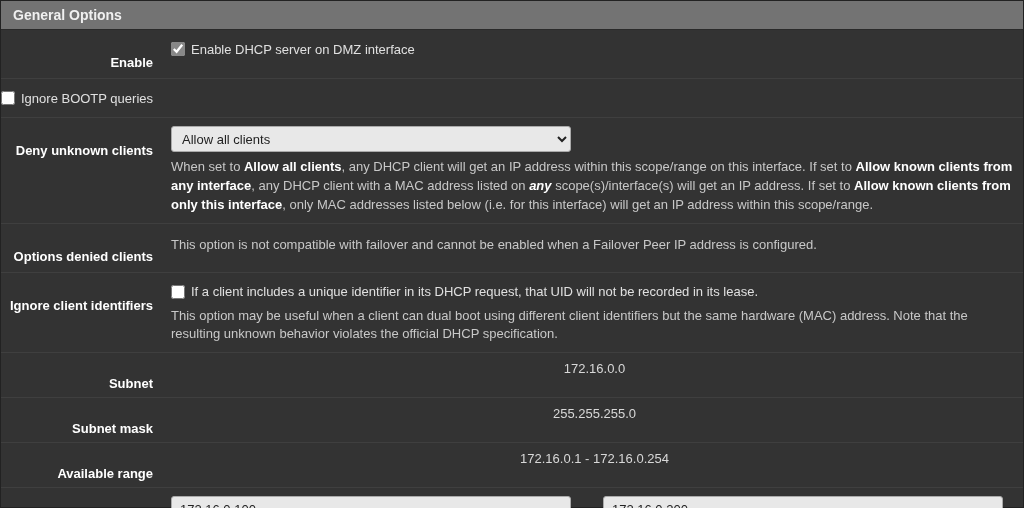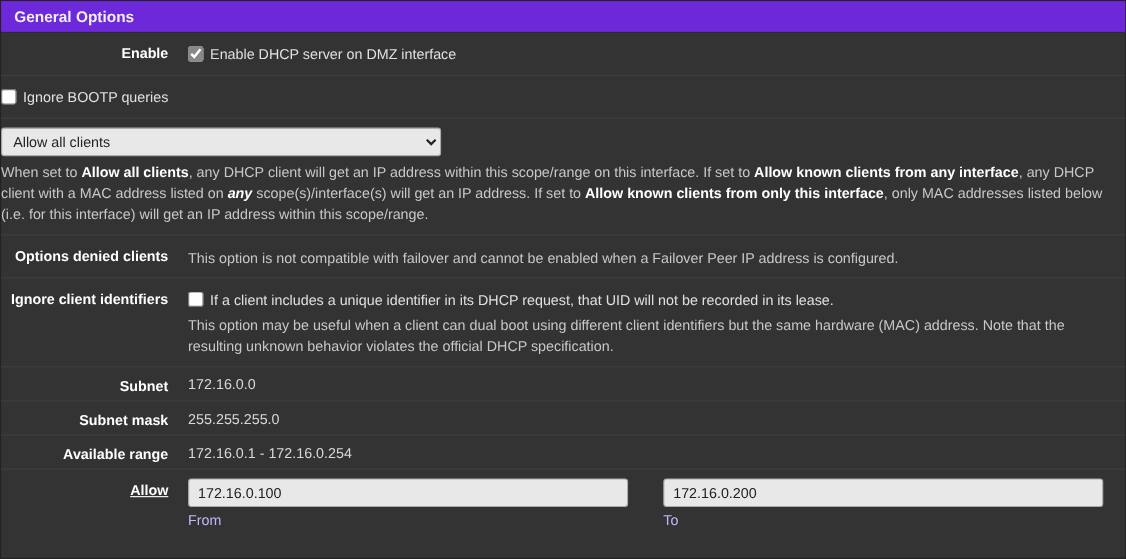--- a/index.html
+++ b/index.html
@@ -12,21 +12,21 @@
     height: 508px;
     overflow: hidden;
   }
   .panel {
     background: #333333;
     border: 1px solid #222;
     width: 100%;
     height: 100%;
   }
   .panel-header {
-    background: #6d28d9;
+    background: #737373;
     padding: 6px 12px;
     font-weight: 600;
     font-size: 14px;
     color: #f0f0f0;
     border-bottom: 1px solid #2a2a2a;
   }
   .form-body { }
   .form-row {
     display: flex;
     align-items: flex-start;
@@ -35,20 +35,21 @@
   }
   .form-row.tight { padding: 6px 0; }
   .form-label {
     flex: 0 0 170px;
     text-align: right;
     padding-right: 18px;
     padding-top: 3px;
     font-weight: 600;
     color: #ffffff;
     font-size: 13px;
+    margin-top: 14px;
   }
   .form-label.underline {
     text-decoration: underline;
   }
   .form-content {
     flex: 1 1 auto;
     padding-right: 5px;
     color: #dcdcdc;
   }
   .form-content .line {
@@ -84,20 +85,21 @@
     color: #222;
     border: 1px solid #aaa;
     border-radius: 3px;
     padding: 2px 6px;
     font-size: 13px;
     cursor: pointer;
   }
   .static-value {
     color: #d8d8d8;
     padding-top: 2px;
+    text-align: center;
   }
   .range-pair {
     display: flex;
     gap: 32px;
     width: 100%;
   }
   .range-col {
     flex: 0 0 400px;
     display: flex;
     flex-direction: column;
@@ -138,20 +140,21 @@
     <div class="form-row">
       <div class="form-content">
         <div class="line">
           <input type="checkbox" style="">
           <span class="cb-label">Ignore BOOTP queries</span>
         </div>
       </div>
     </div>
 
     <div class="form-row">
+      <div class="form-label">Deny unknown clients</div>
       <div class="form-content">
         <div class="line">
           <select class="wide">
             <option selected="">Allow all clients</option>
           </select>
         </div>
         <div class="help-text">
           <span>When set to </span><b>Allow all clients</b><span>, any DHCP client will get an IP address within this scope/range on this interface. If set to </span><b>Allow known clients from any interface</b><span>, any DHCP client with a MAC address listed on </span><b><i>any</i></b><span> scope(s)/interface(s) will get an IP address. If set to </span><b>Allow known clients from only this interface</b><span>, only MAC addresses listed below (i.e. for this interface) will get an IP address within this scope/range.</span>
         </div>
       </div>

